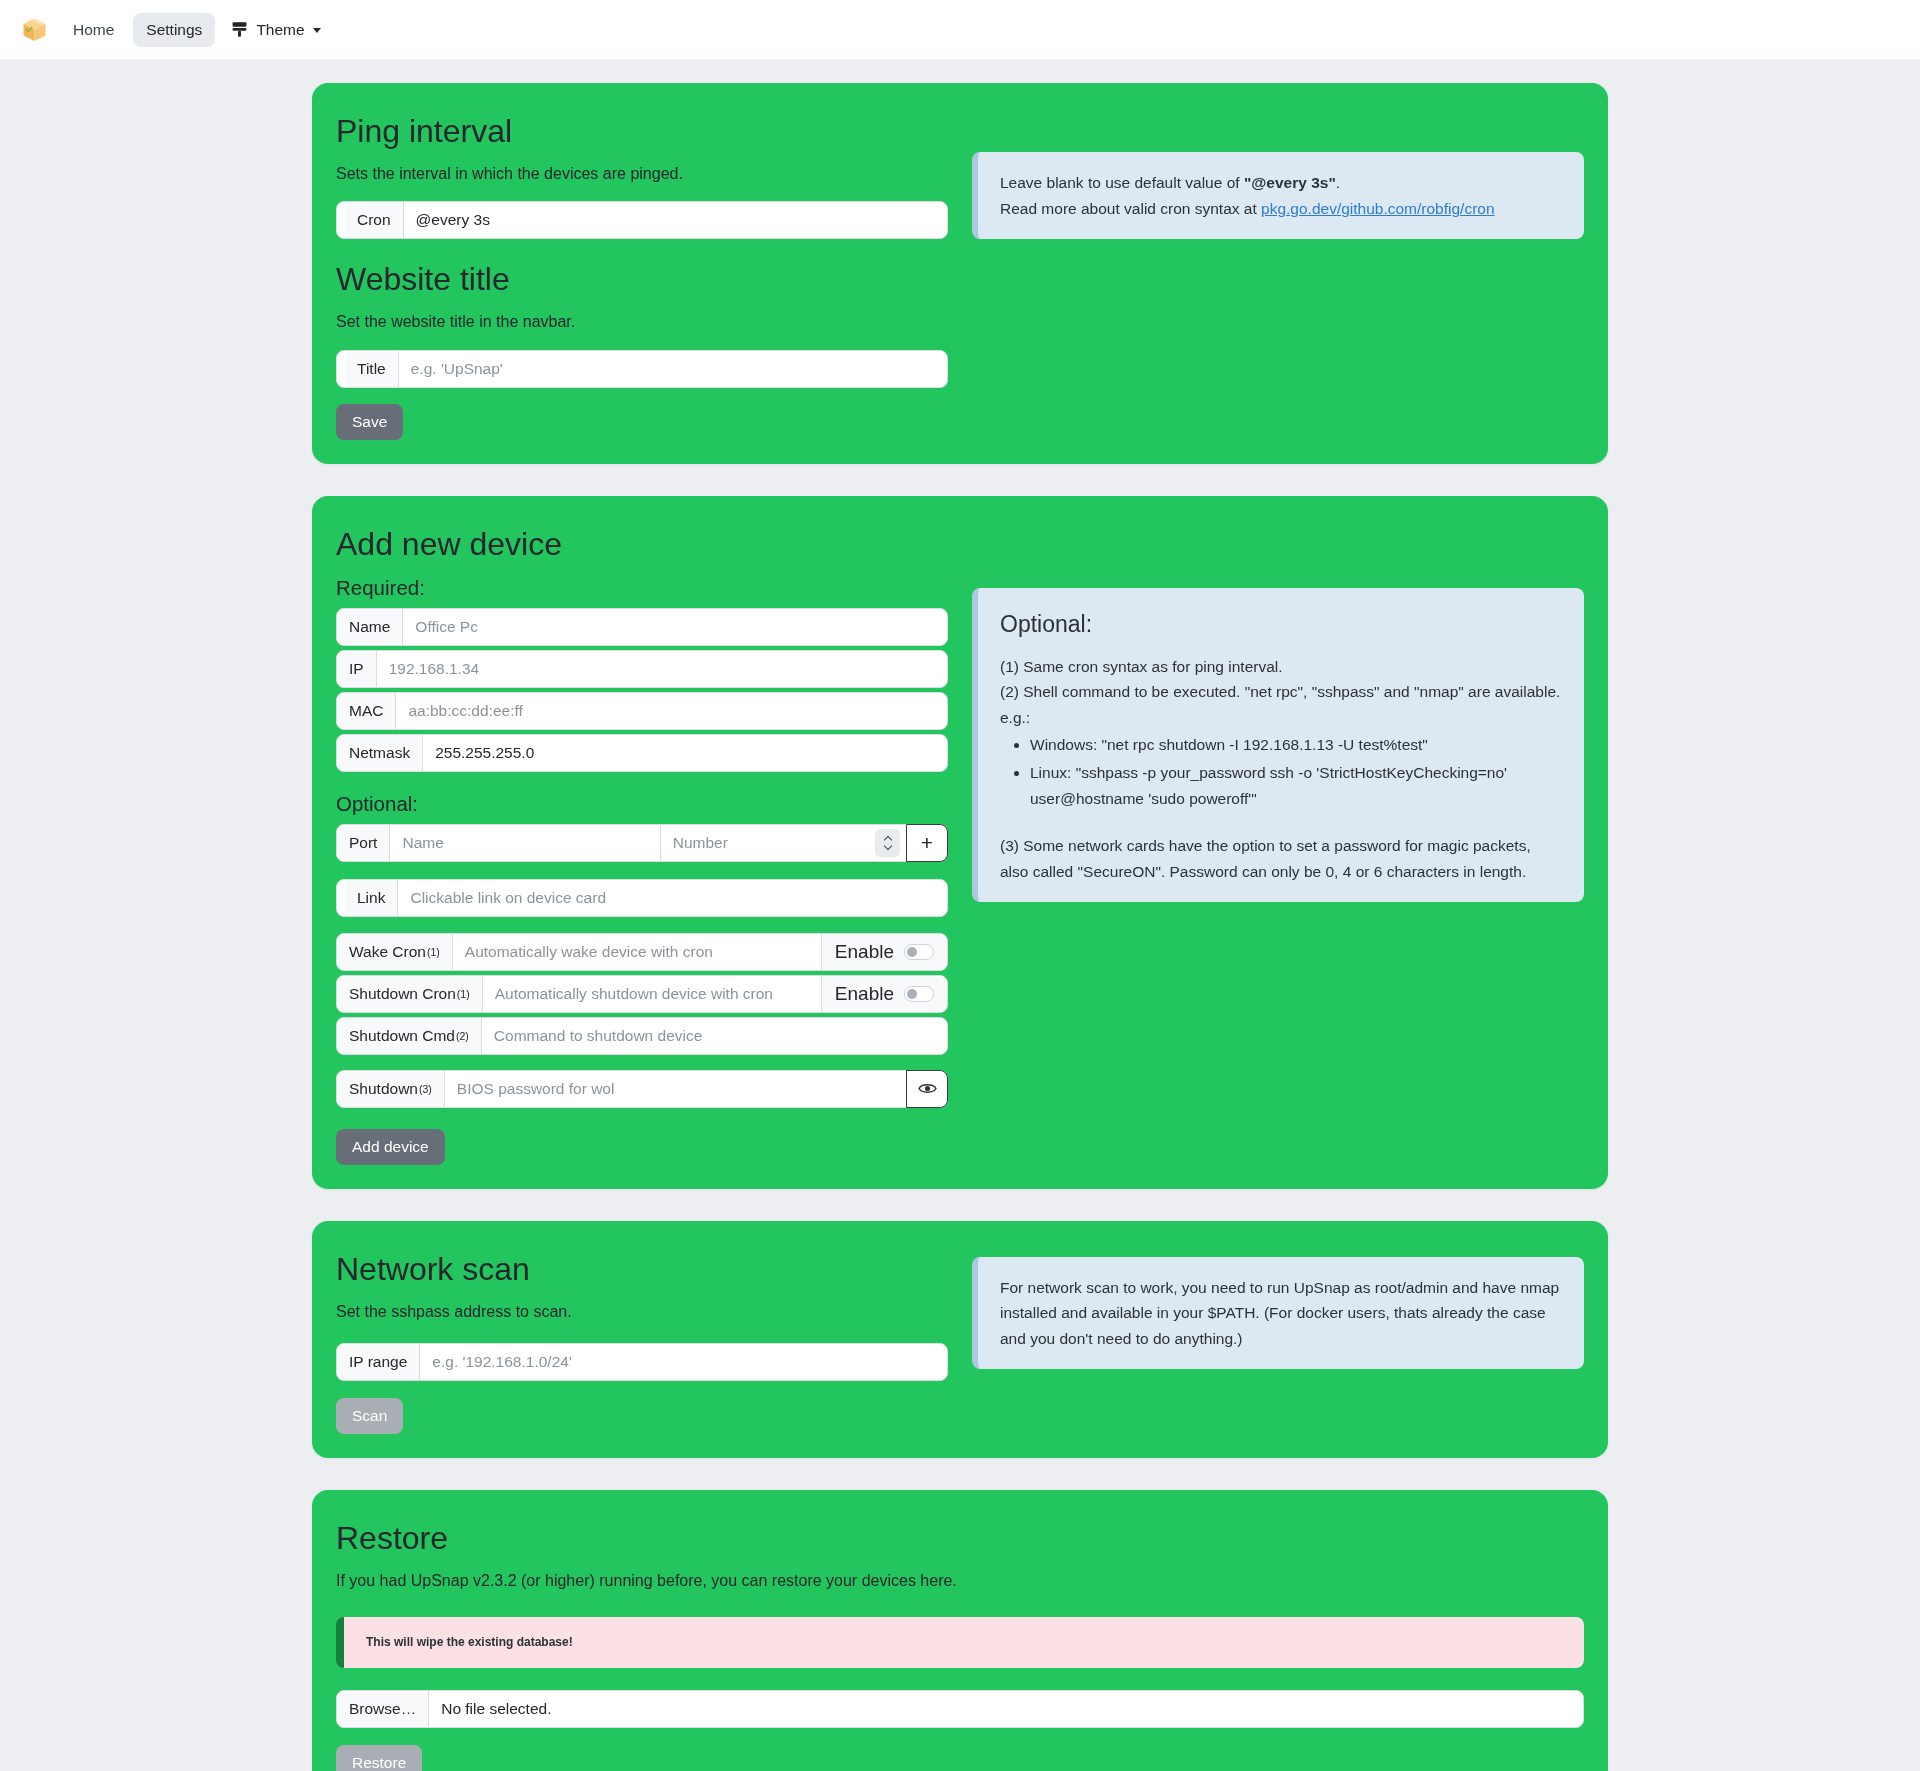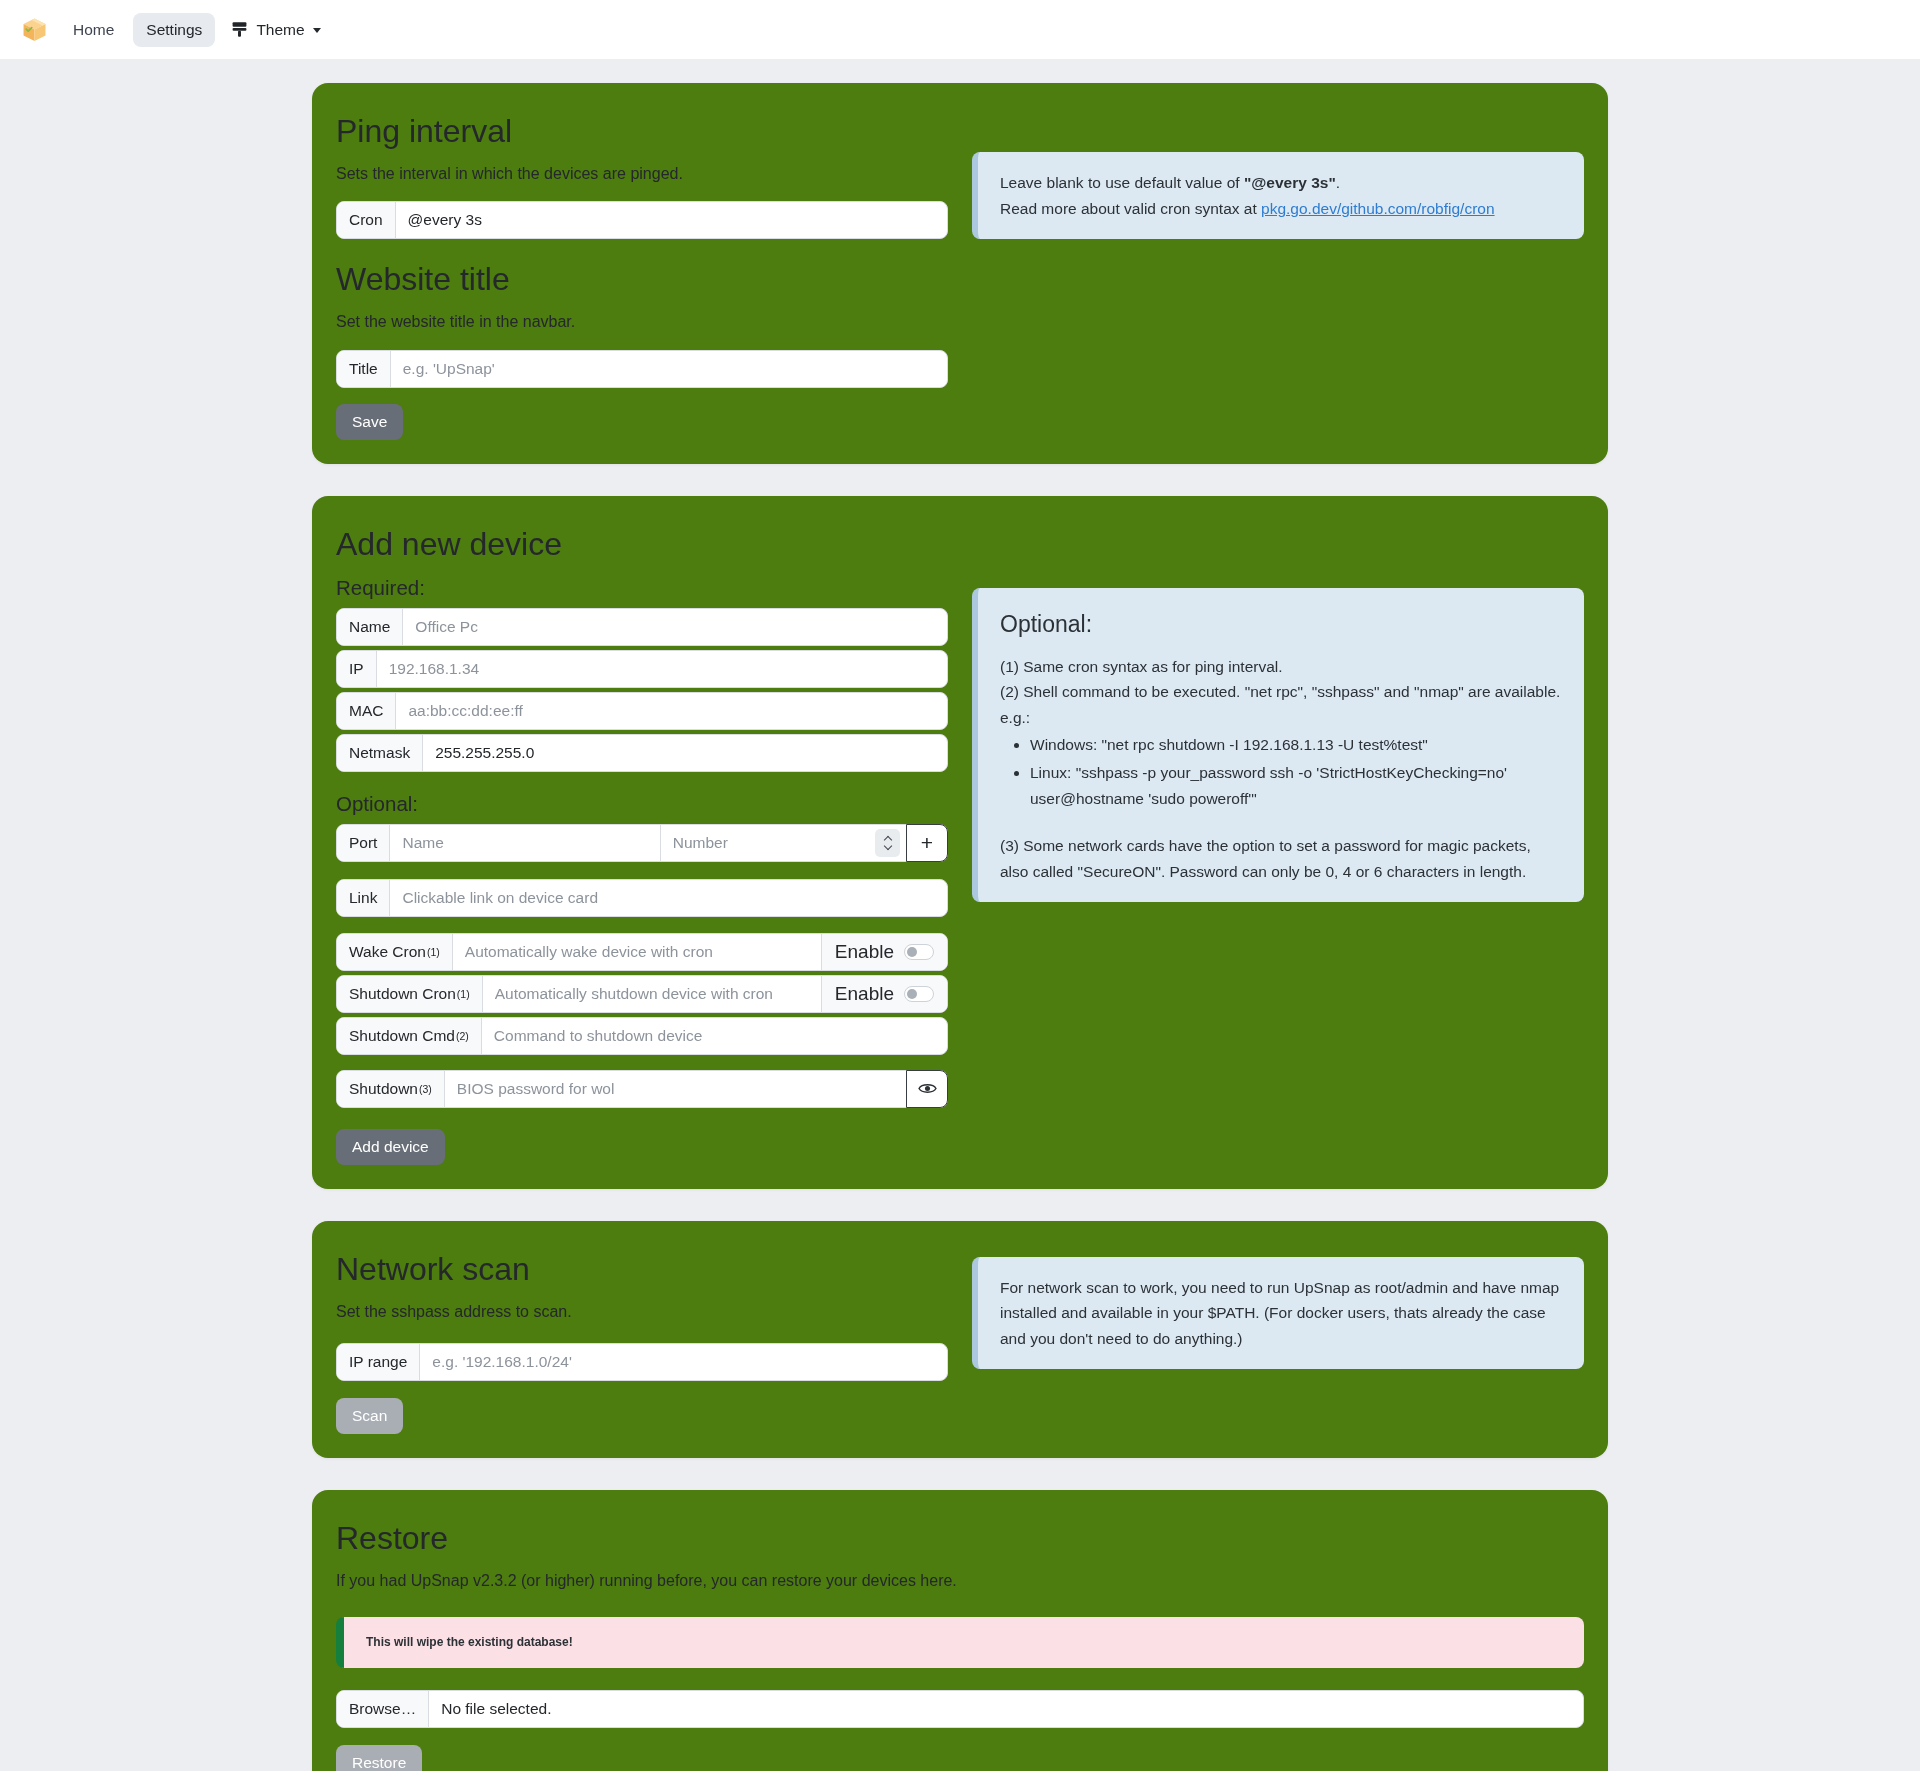--- a/index.html
+++ b/index.html
@@ -13,21 +13,21 @@
   }
   
   .navbar { height:59px; background:#ffffff; display:flex; align-items:center; gap:6px; padding:16px 14px; }
   .brand { display:flex; align-items:center; justify-content:center; width:40px; height:40px; cursor:pointer; }
   .nav-link { color:#3f4550; text-decoration:none; padding:8px 13px; font-size:15.5px; cursor:pointer; }
   .nav-link.active { background:#e7eaee; border-radius:8px; color:#24272b; }
   .theme { display:flex; align-items:center; gap:8px; padding:8px 10px; font-size:15.5px; cursor:pointer; color:#24272b; }
   .caret { width:0; height:0; border-left:4.5px solid transparent; border-right:4.5px solid transparent; border-top:5px solid #24272b; margin-top:2px; }
   
   .page { width:1296px; margin:24px auto; }
-  .card { background:#4d7c0f; border-radius:16px; padding:28px 24px 24px; box-shadow:0 1px 3px rgba(16,24,40,.06); margin-bottom:32px; }
+  .card { background:#22c55e; border-radius:16px; padding:28px 24px 24px; box-shadow:0 1px 3px rgba(16,24,40,.06); margin-bottom:32px; }
   .card:last-child { margin-bottom:24px; }
   .row2 { display:flex; gap:24px; }
   .row2 > .colL, .row2 > .colR { width:612px; flex:none; }
   h1 { font-size:32px; font-weight:400; line-height:1.25; margin:0 0 12px; color:#24272b; }
   h1.mt { margin-top:20px; }
   .sub { font-size:20.5px; font-weight:400; margin:0 0 8px; }
   .sub.mt { margin-top:20px; }
   .desc { font-size:16px; margin:0 0 16px; line-height:1.4; }
   
   .ig { display:flex; align-items:stretch; height:38px; border:1px solid #d9dde2; border-radius:8px; background:#fff; margin-bottom:4px; }
@@ -56,21 +56,21 @@
   .alert { border-radius:8px; padding:18px 22px; font-size:15.5px; line-height:1.65; color:#2c3136; }
   .alert-info { background:#dce9f3; border-left:6px solid #abc8de; }
   .alert-danger { background:#fbe0e6; border-left:8px solid #15803d; font-weight:700; padding:16px 22px; margin:0 0 22px; font-size:12px; }
   .alert h2 { font-size:23px; font-weight:400; margin:0 0 10px; }
   .alert ul { margin:2px 0 0; padding-left:30px; }
   .alert li { margin:2px 0; }
   .alert .para3 { margin-top:22px; }
   a { color:#2e7cd1; }
   
   .mb17 { margin-bottom:17px !important; }
-  .mb16 { margin-bottom:16px !important; }
+  .mb16 { margin-bottom:16px !important;padding-left:8px; }
   .mb15 { margin-bottom:15px !important; }
   .mb20 { margin-bottom:20px !important; }
   .mb24 { margin-bottom:24px !important; }
   .mt12 { margin-top:12px !important; }
   .mt8  { margin-top:8px  !important; }
   .mt41 { margin-top:41px !important; }
 </style>
 </head>
 <body>
 

